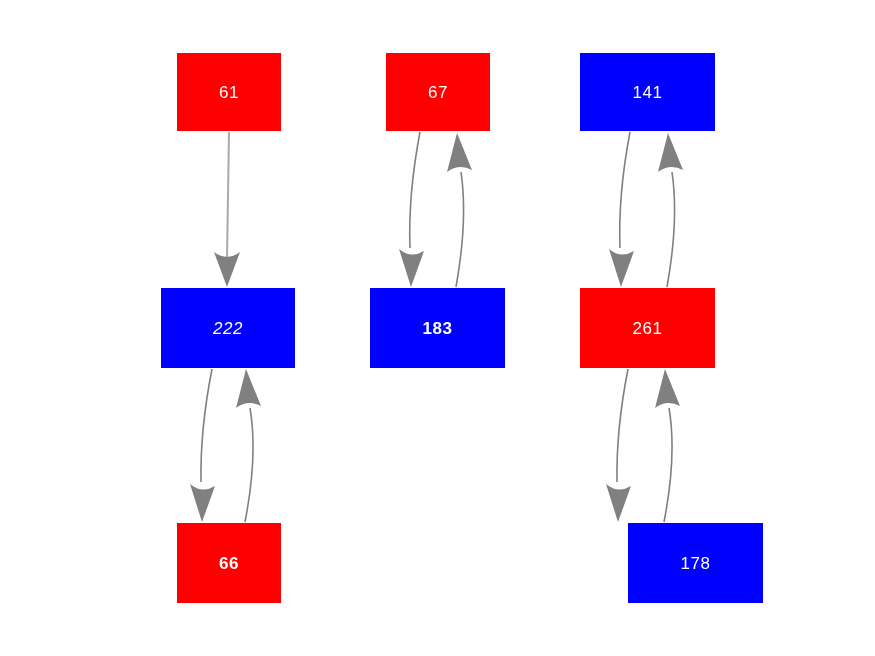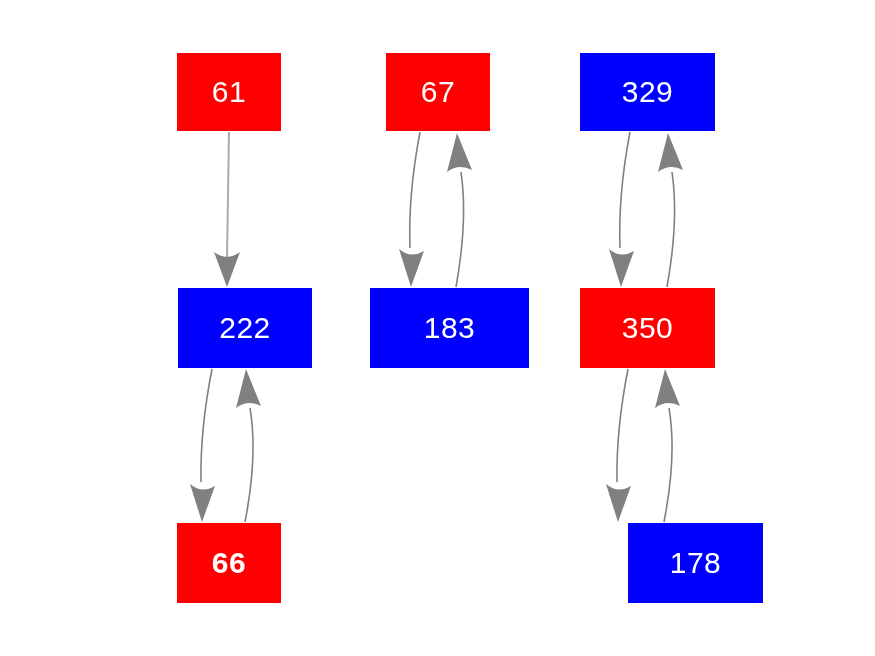--- a/index.html
+++ b/index.html
@@ -22,21 +22,21 @@
     width: 875px;
     height: 656px;
   }
   .node {
     position: absolute;
     box-sizing: border-box;
     display: flex;
     align-items: center;
     justify-content: center;
     color: #ffffff;
-    font-size: 30px;
+    font-size: 17px;
     font-family: "Liberation Sans", sans-serif;
     letter-spacing: 0.5px;
     line-height: 1;
     user-select: none;
   }
   .node-label {
     pointer-events: none;
   }
 </style>
 </head>
@@ -85,41 +85,41 @@
     <g>
       <path d="M 664 522 Q 677 455 669 408" stroke="#808080" stroke-width="1.6" fill="none"></path>
       <path d="M 665 369 L 655 408 Q 667 399 680 406 Z" fill="#808080"></path>
     </g>
   </svg>
 
   <div class="node" style="left:177px; top:53px; width:104px; height:78px; background:#ff0000;">
     <span class="node-label">61</span>
   </div>
 
-  <div class="node" style="left:178px; top:288px; width:134px; height:80px; background:#0000ff;">
+  <div class="node" style="left:161px; top:288px; width:134px; height:80px; background:#0000ff;font-style:italic;">
     <span class="node-label">222</span>
   </div>
 
   <div class="node" style="left:177px; top:523px; width:104px; height:80px; background:#ff0000;font-weight:bold;">
     <span class="node-label">66</span>
   </div>
 
   <div class="node" style="left:386px; top:53px; width:104px; height:78px; background:#ff0000;">
     <span class="node-label">67</span>
   </div>
 
-  <div class="node" style="left:370px; top:288px; width:159px; height:80px; background:#0000ff;">
+  <div class="node" style="left:370px; top:288px; width:135px; height:80px; background:#0000ff;font-weight:bold;">
     <span class="node-label">183</span>
   </div>
 
   <div class="node" style="left:580px; top:53px; width:135px; height:78px; background:#0000ff;">
-    <span class="node-label">329</span>
+    <span class="node-label">141</span>
   </div>
 
   <div class="node" style="left:580px; top:288px; width:135px; height:80px; background:#ff0000;">
-    <span class="node-label">350</span>
+    <span class="node-label">261</span>
   </div>
 
   <div class="node" style="left:580px; top:523px; width:135px; height:80px; background:#0000ff;margin-left:48px;">
     <span class="node-label">178</span>
   </div>
 
 </div>
 
 </body></html>

